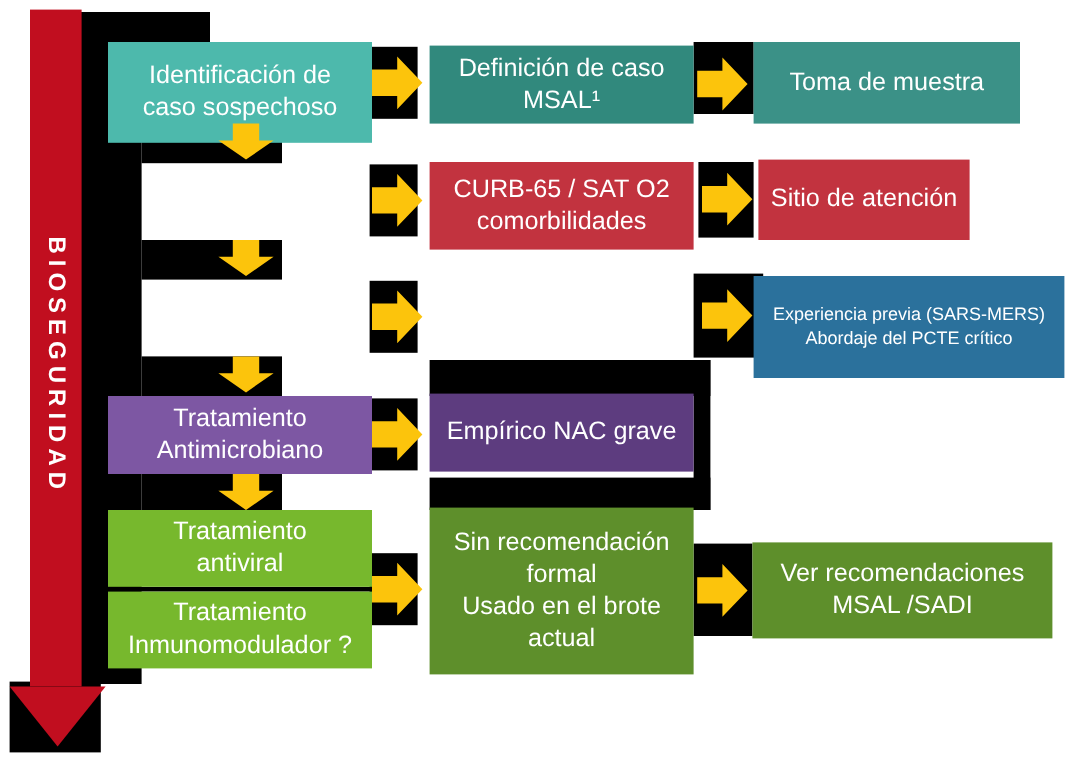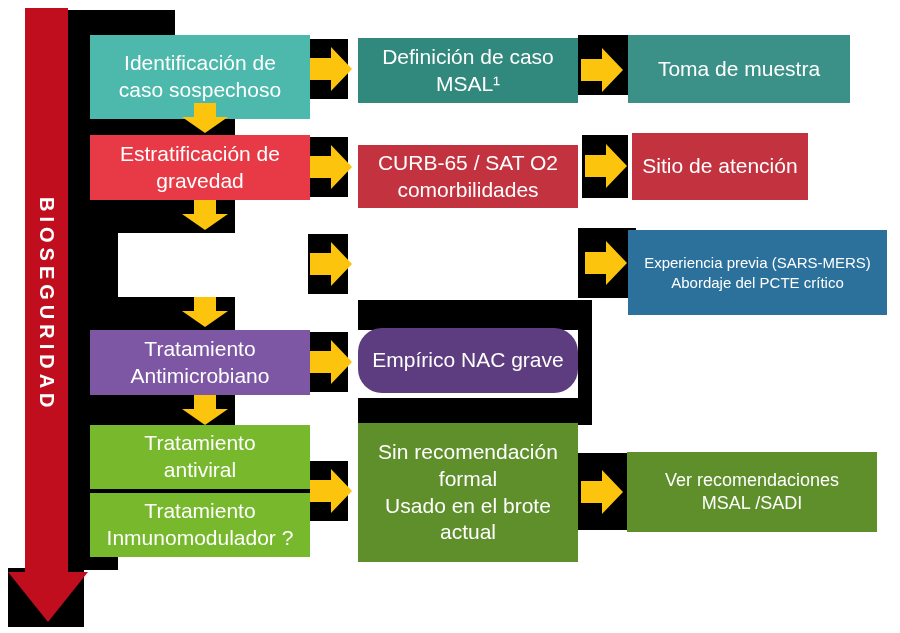--- a/index.html
+++ b/index.html
@@ -23,30 +23,30 @@
     user-select:none;
   }
   .box {
     position:absolute; display:flex; align-items:center; justify-content:center;
     text-align:center;
   }
   .box .lbl {
     color:var(--text); white-space:pre-line; line-height:1.28; font-size:21px;
   }
   .box .lbl.small { font-size:15px; }
-  .box .lbl.med { font-size:18px; }
+  .box .lbl.med { font-size:21px; }
   .c-teal-light  { background:var(--teal-light); }
   .c-teal        { background:var(--teal); }
   .c-teal-right  { background:var(--teal-right); }
   .c-red-bright  { background:var(--red-bright); }
   .c-red-dark    { background:var(--red-dark); }
   .c-blue        { background:var(--blue); }
   .c-blue-right  { background:var(--blue-right); }
   .c-purple-light{ background:var(--purple-light); }
-  .c-purple-dark { background:var(--purple-dark);border-radius:24px; }
+  .c-purple-dark { background:var(--purple-dark); }
   .c-green-bright{ background:var(--green-bright); }
   .c-green-dark  { background:var(--green-dark);align-items:center; }
   svg.arr { position:absolute; overflow:visible; }
   svg.arr polygon { fill:var(--yellow); }
 </style>
 </head>
 <body>
 
 <div class="stage">
 
@@ -75,42 +75,38 @@
   <div class="blk" style="left:578px;top:300px;width:14px;height:125px"></div>
 
   <div class="red-shaft" style="left:25px;top:8px;width:43px;height:564px"></div>
   <div class="red-head" style="left:8px;top:572px"></div>
   <div class="banner-label" style="left:25px;top:130px;width:43px;height:350px">BIOSEGURIDAD</div>
 
   <div class="box c-teal-light" style="left:90px;top:35px;width:220px;height:84px">
     <span class="lbl">Identificación de
 caso sospechoso</span>
   </div>
-  <div class="box c-red-bright" style="left:90px;top:135px;width:220px;height:65px">
-    <span class="lbl">Estratificación de
-gravedad</span>
-  </div>
   <div class="box c-purple-light" style="left:90px;top:330px;width:220px;height:65px">
     <span class="lbl">Tratamiento
 Antimicrobiano</span>
   </div>
   <div class="box c-green-bright" style="left:90px;top:425px;width:220px;height:64px">
     <span class="lbl">Tratamiento
 antiviral</span>
   </div>
   <div class="box c-green-bright" style="left:90px;top:493px;width:220px;height:64px">
     <span class="lbl">Tratamiento
 Inmunomodulador ?</span>
   </div>
 
   <div class="box c-teal" style="left:358px;top:38px;width:220px;height:65px">
     <span class="lbl">Definición de caso
 MSAL¹</span>
   </div>
-  <div class="box c-red-dark" style="left:358px;top:145px;width:220px;height:63px">
+  <div class="box c-red-dark" style="left:358px;top:135px;width:220px;height:73px">
     <span class="lbl">CURB-65 / SAT O2
 comorbilidades</span>
   </div>
   <div class="box c-purple-dark" style="left:358px;top:328px;width:220px;height:65px">
     <span class="lbl">Empírico NAC grave</span>
   </div>
   <div class="box c-green-dark" style="left:358px;top:423px;width:220px;height:139px">
     <span class="lbl">Sin recomendación
 formal
 Usado en el brote

